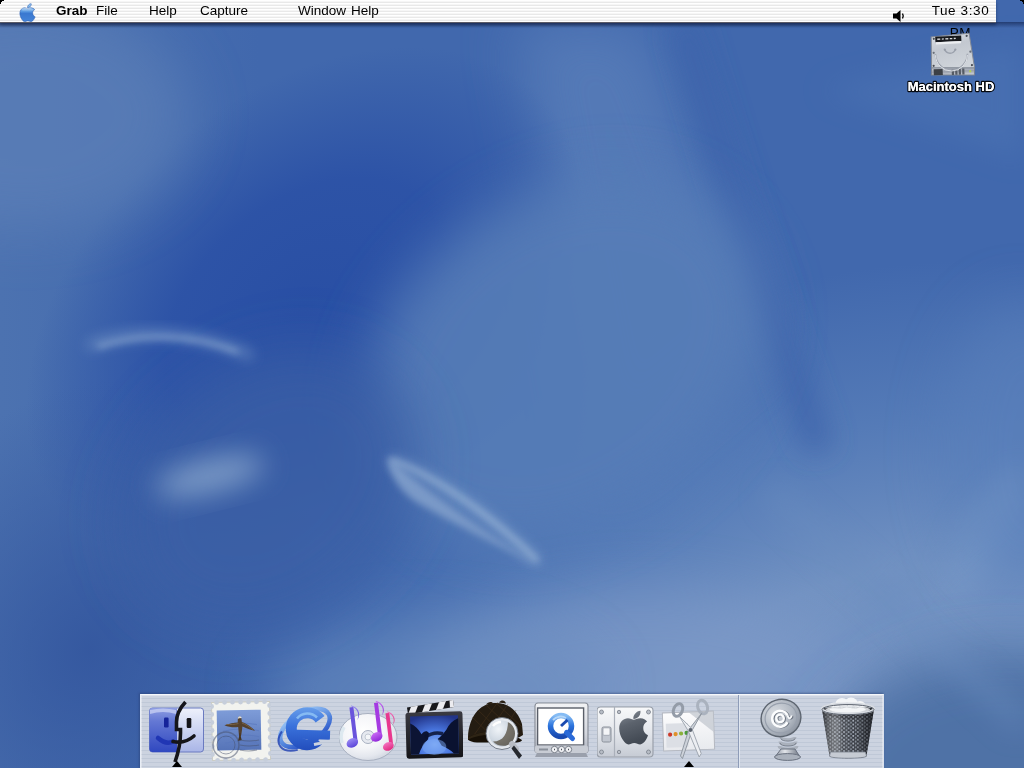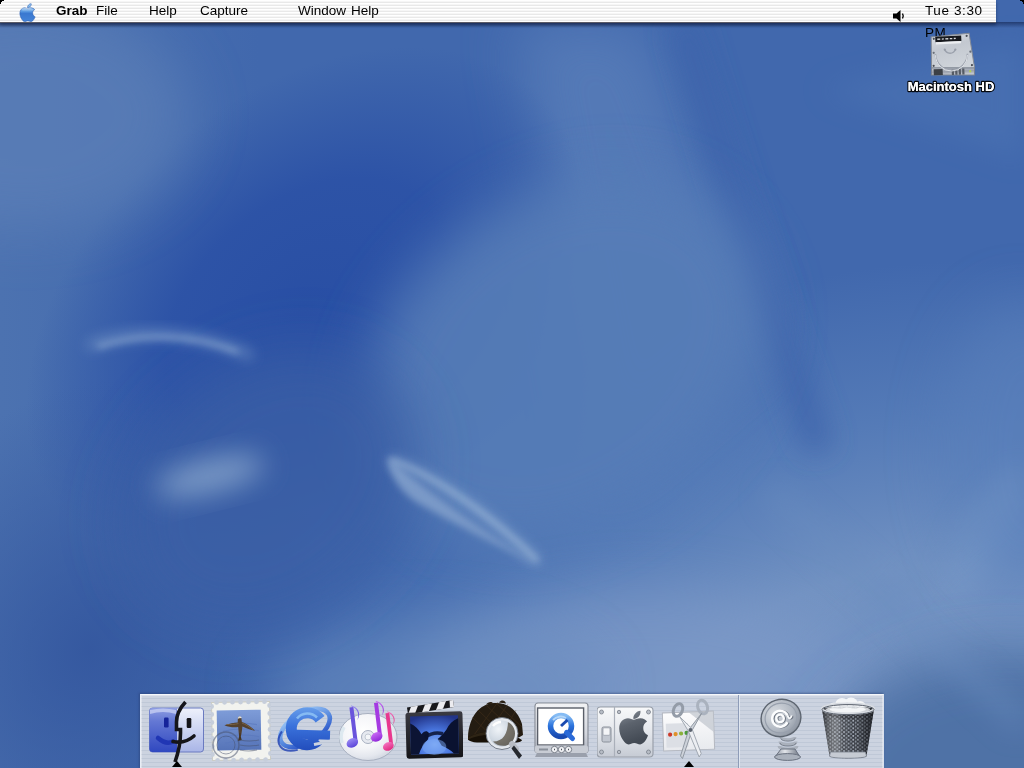--- a/index.html
+++ b/index.html
@@ -117,21 +117,21 @@
   <span class="mi" style="left:56px;font-weight:bold;">Grab</span>
   <span class="mi" style="left:96px;">File</span>
   <span class="mi" style="left:149px;">Help</span>
   <span class="mi" style="left:200px;">Capture</span>
   <span class="mi" style="left:266px;margin-left:32px;">Window</span>
   <span class="mi" style="left:351px;">Help</span>
   <svg class="mi" style="left:893px;top:5px" width="14" height="13" viewBox="0 0 14 13">
     <polygon points="0,4 3.5,4 7.5,0.5 7.5,12.5 3.5,9 0,9" fill="#000"></polygon>
     <path d="M9.5,4 Q11,6.5 9.5,9" stroke="#000" stroke-width="1.4" fill="none"></path>
   </svg>
-  <span class="mi" style="left:925px;letter-spacing:0.62px;">Tue 3:30 PM</span>
+  <span class="mi" style="left:925px;letter-spacing:0.62px;text-align:center;">Tue 3:30 PM</span>
 </div>
 <div id="corner-l"></div>
 <div id="corner-r"></div>
 
 <svg id="hdicon" width="46" height="48" viewBox="0 0 46 48">
   <defs>
     <linearGradient id="hdg" x1="0" y1="0" x2=".3" y2="1">
       <stop offset="0" stop-color="#dde1e6"></stop>
         <stop offset=".45" stop-color="#c3c8d0"></stop>
         <stop offset="1" stop-color="#cfd4da"></stop>

